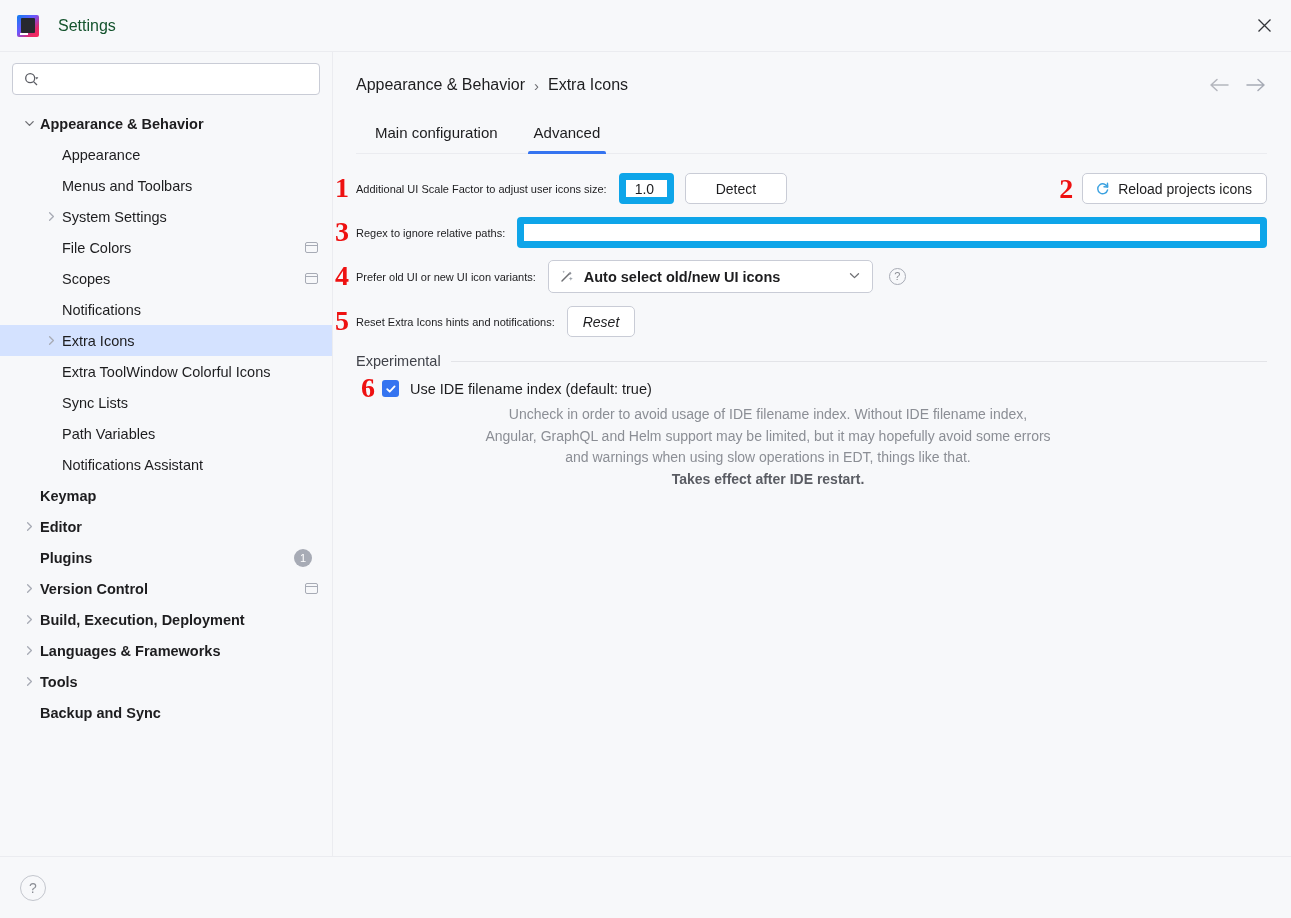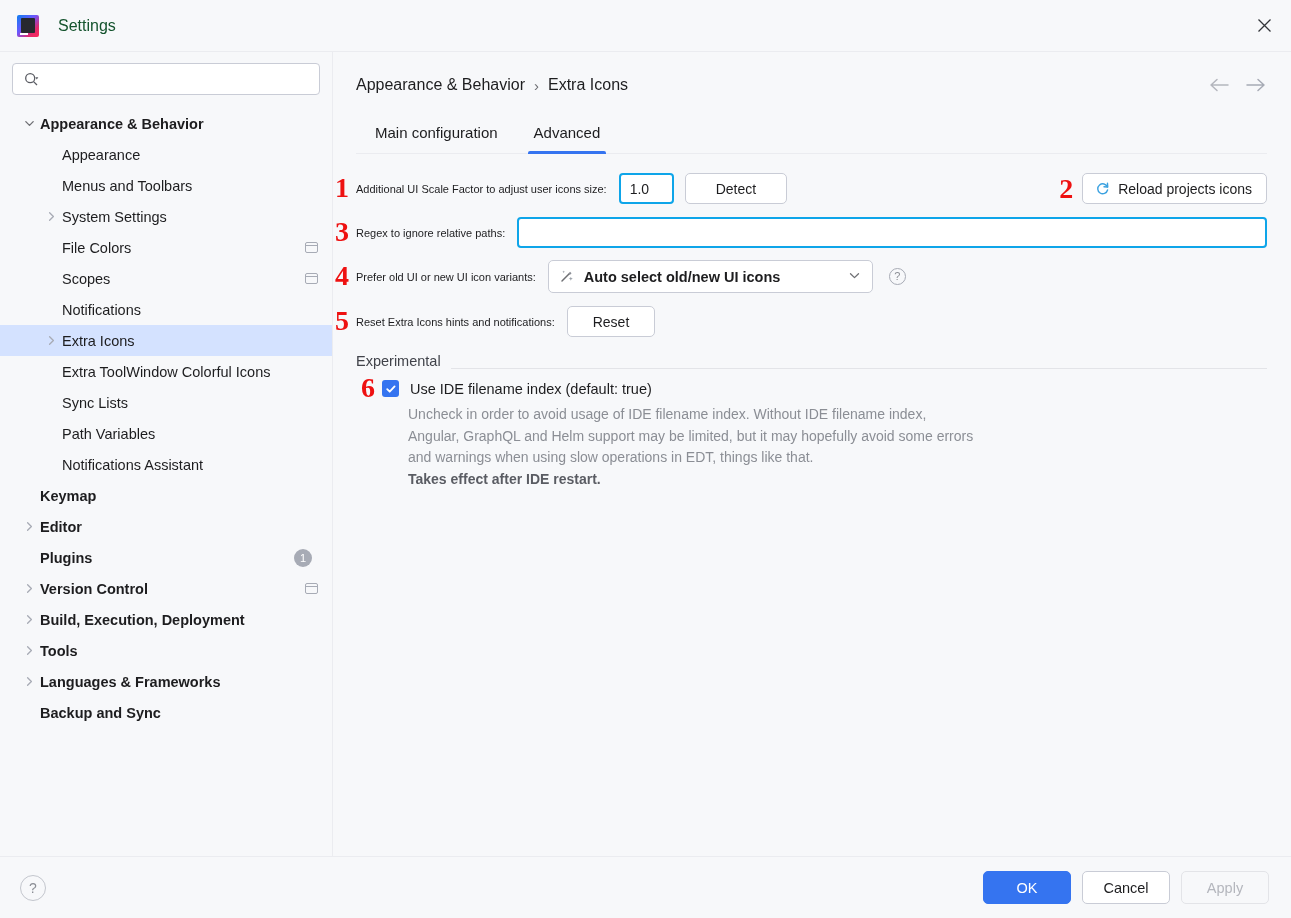--- a/index.html
+++ b/index.html
@@ -243,21 +243,21 @@
     top: 50%;
     transform: translateY(-52%);
   }
   .slabel {
     font-size: 11px;
     color: #1d1d1f;
     white-space: nowrap;
   }
   .txtfield {
     height: 31px;
-    border: 2px solid #0ea5e9;
+    border: 7px solid #0ea5e9;
     border-radius: 4px;
     background: #ffffff;
     font-family: "Liberation Sans", sans-serif;
     font-size: 14px;
     color: #1d1d1f;
     outline: none;
     padding: 0 9px;
   }
   .txtfield.scale { width: 55px; margin-left: 12px; text-align: left; }
   .txtfield.regex { flex: 1; margin-left: 12px; }
@@ -313,26 +313,26 @@
     margin-left: 16px;
     font-size: 11px;
     color: #8b8e95;
     display: flex;
     align-items: center;
     justify-content: center;
     cursor: pointer;
     line-height: 1;
     flex: 0 0 auto;
   }
-  .btn.reset { margin-left: 12px; padding: 0 25px; }
+  .btn.reset { margin-left: 12px; padding: 0 15px; font-style: italic; }
 
   
   .exp-header {
     display: flex;
-    align-items: flex-end;
+    align-items: center;
     margin-top: 16px;
     margin-bottom: 11px;
     gap: 10px;
   }
   .exp-title { font-size: 14.5px; color: #41434a; white-space: nowrap; }
   .exp-line { flex: 1; height: 1px; background: #e3e4e8; }
   .cbrow {
     display: flex;
     align-items: center;
     position: relative;
@@ -352,20 +352,21 @@
     flex: 0 0 auto;
   }
   .cblabel { font-size: 14.5px; color: #1d1d1f; margin-left: 11px; }
   .desc {
     margin-top: 7px;
     margin-left: 52px;
     font-size: 14px;
     color: #8b8e95;
     line-height: 21.5px;
     max-width: 720px;
+    text-align: center;
   }
   .desc .strong { color: #5a5c63; font-weight: bold; }
 
   
   .footer {
     height: 62px;
     min-height: 62px;
     border-top: 1px solid #ebecf0;
     background: #f7f8fa;
     display: flex;
@@ -553,30 +554,30 @@
             </span>
             <span class="label">Build, Execution, Deployment</span>
             <span class="spacer-right"></span>
           </div>
           <div class="tree-item lvl0">
             <span class="chev">
               <svg width="11" height="11" viewBox="0 0 11 11">
                 <path d="M3.6 1.8 L7.4 5.5 L3.6 9.2" stroke="#a7abb5" stroke-width="1.3" fill="none" stroke-linecap="round" stroke-linejoin="round"></path>
               </svg>
             </span>
+            <span class="label">Languages &amp; Frameworks</span>
+            <span class="spacer-right"></span>
+          </div>
+          <div class="tree-item lvl0">
+            <span class="chev">
+              <svg width="11" height="11" viewBox="0 0 11 11">
+                <path d="M3.6 1.8 L7.4 5.5 L3.6 9.2" stroke="#a7abb5" stroke-width="1.3" fill="none" stroke-linecap="round" stroke-linejoin="round"></path>
+              </svg>
+            </span>
             <span class="label">Tools</span>
-            <span class="spacer-right"></span>
-          </div>
-          <div class="tree-item lvl0">
-            <span class="chev">
-              <svg width="11" height="11" viewBox="0 0 11 11">
-                <path d="M3.6 1.8 L7.4 5.5 L3.6 9.2" stroke="#a7abb5" stroke-width="1.3" fill="none" stroke-linecap="round" stroke-linejoin="round"></path>
-              </svg>
-            </span>
-            <span class="label">Languages &amp; Frameworks</span>
             <span class="spacer-right"></span>
           </div>
           <div class="tree-item lvl0">
             <span class="chev"></span>
             <span class="label">Backup and Sync</span>
             <span class="spacer-right"></span>
           </div>
         </div>
     </div>
 
@@ -679,19 +680,14 @@
           <div>and warnings when using slow operations in EDT, things like that.</div>
           <div class="strong">Takes effect after IDE restart.</div>
         </div>
 
       </div>
     </div>
   </div>
 
   <div class="footer">
     <div class="help-round">?</div>
-    <div class="footer-btns">
-      <button class="fbtn primary">OK</button>
-      <button class="fbtn">Cancel</button>
-      <button class="fbtn disabled">Apply</button>
-    </div>
   </div>
 </div>
 
 </body></html>

